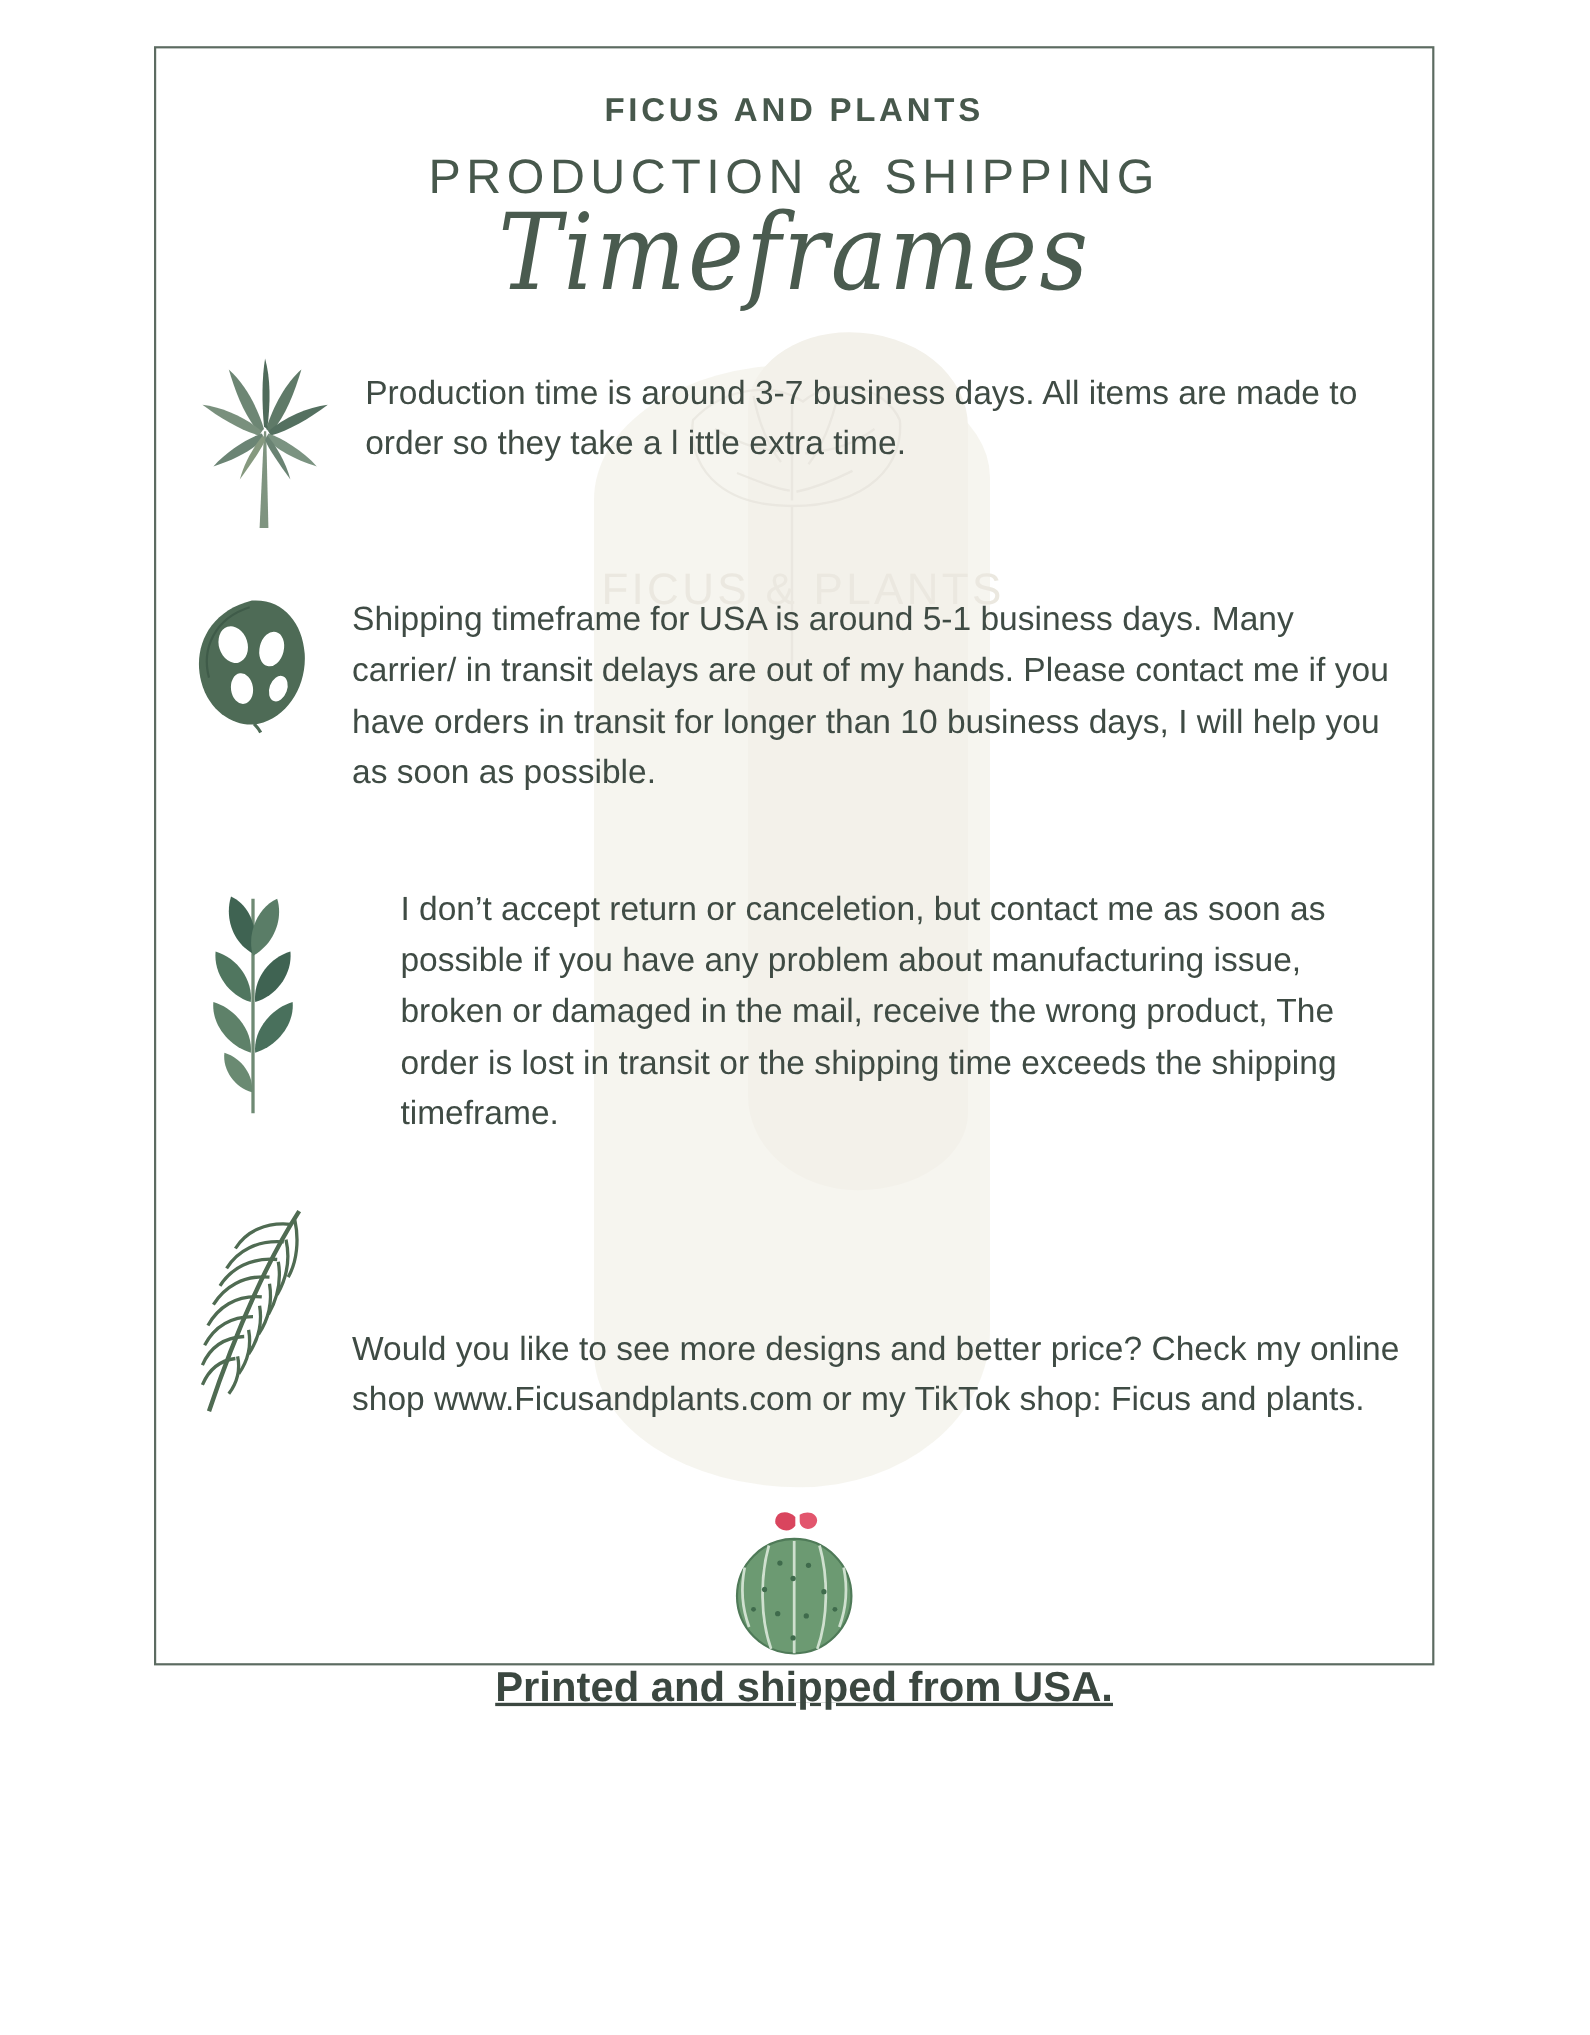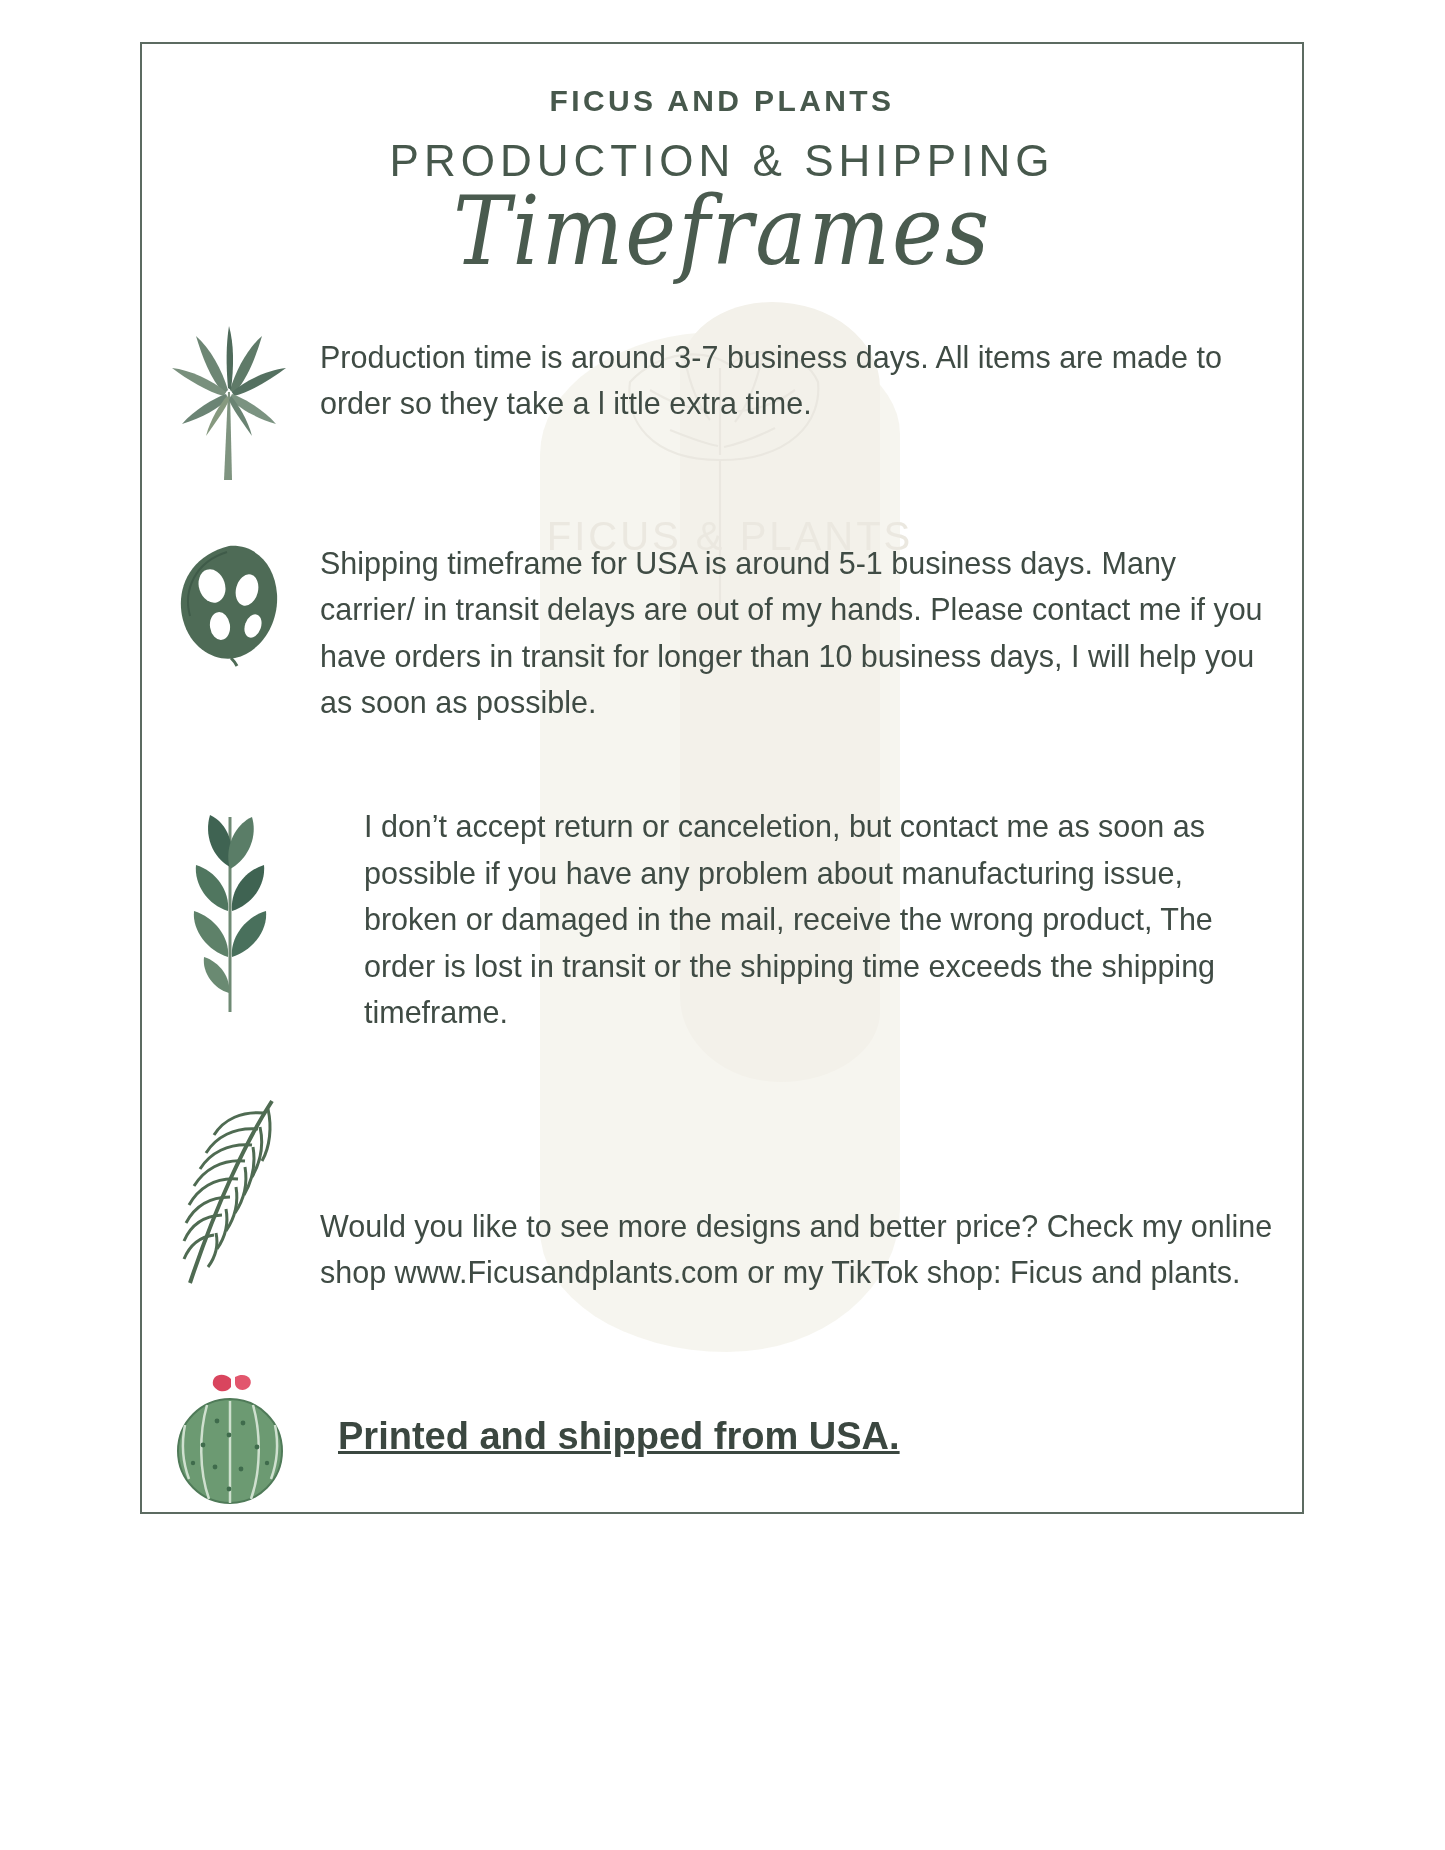--- a/index.html
+++ b/index.html
@@ -152,30 +152,31 @@
     line-height: 1.52;
     color: #3f4b44;
     font-family: "Liberation Sans", sans-serif;
   }
 
   .row-1 .text-cell { padding-top: 16px; }
   .row-2 .text-cell { padding-top: 6px; }
   .row-3 .text-cell { padding-top: 0px; }
   .row-4 .text-cell { padding-top: 10px; }
 
-  .row-1 { margin-bottom: 52px; }
+  .row-1 { margin-bottom: 52px; padding-left: 12px; }
   .row-2 { margin-bottom: 78px; }
   .row-3 { margin-bottom: 56px; gap: 44px; }
   .row-4 { margin-bottom: 64px; align-items: flex-end; }
 
   .footer-row {
     display: flex;
     align-items: center;
     position: relative;
     z-index: 2;
+    flex-direction: column;
   }
   .footer-text {
     flex: 1;
     font-size: 38px;
     font-weight: bold;
     text-decoration: underline;
     color: #3b4740;
     padding-left: 18px;
     font-family: "Liberation Sans", sans-serif;
   }

